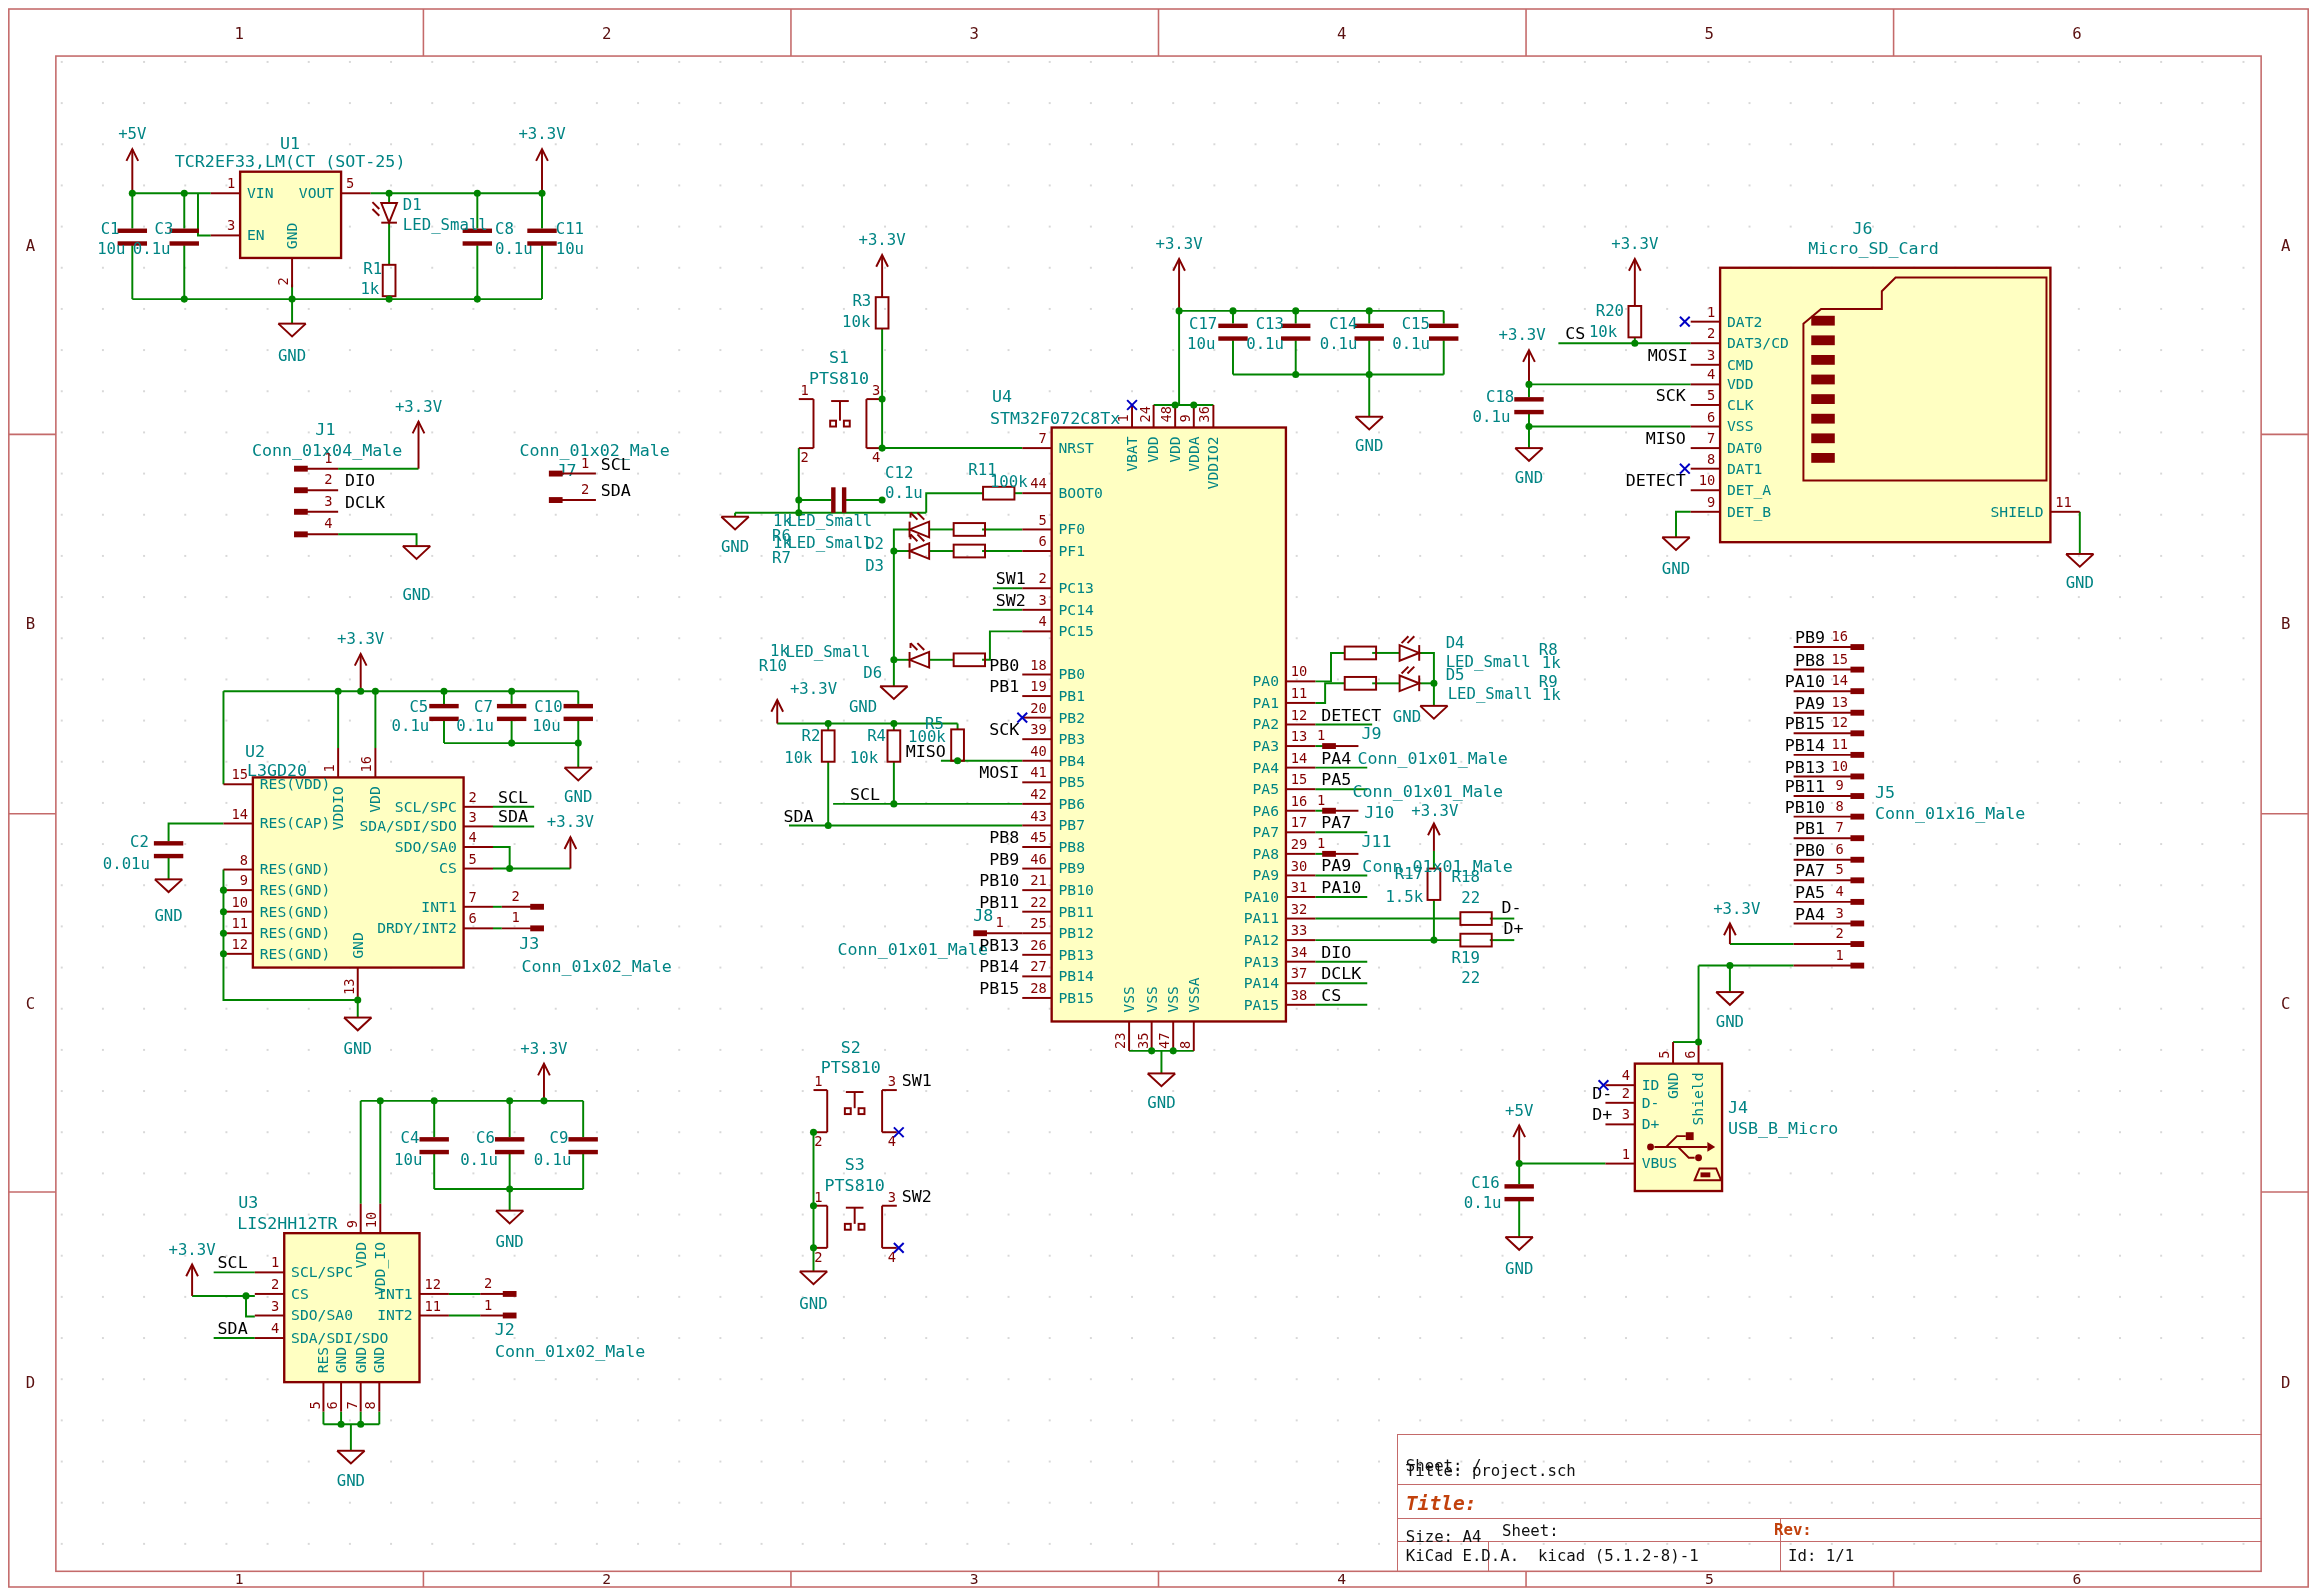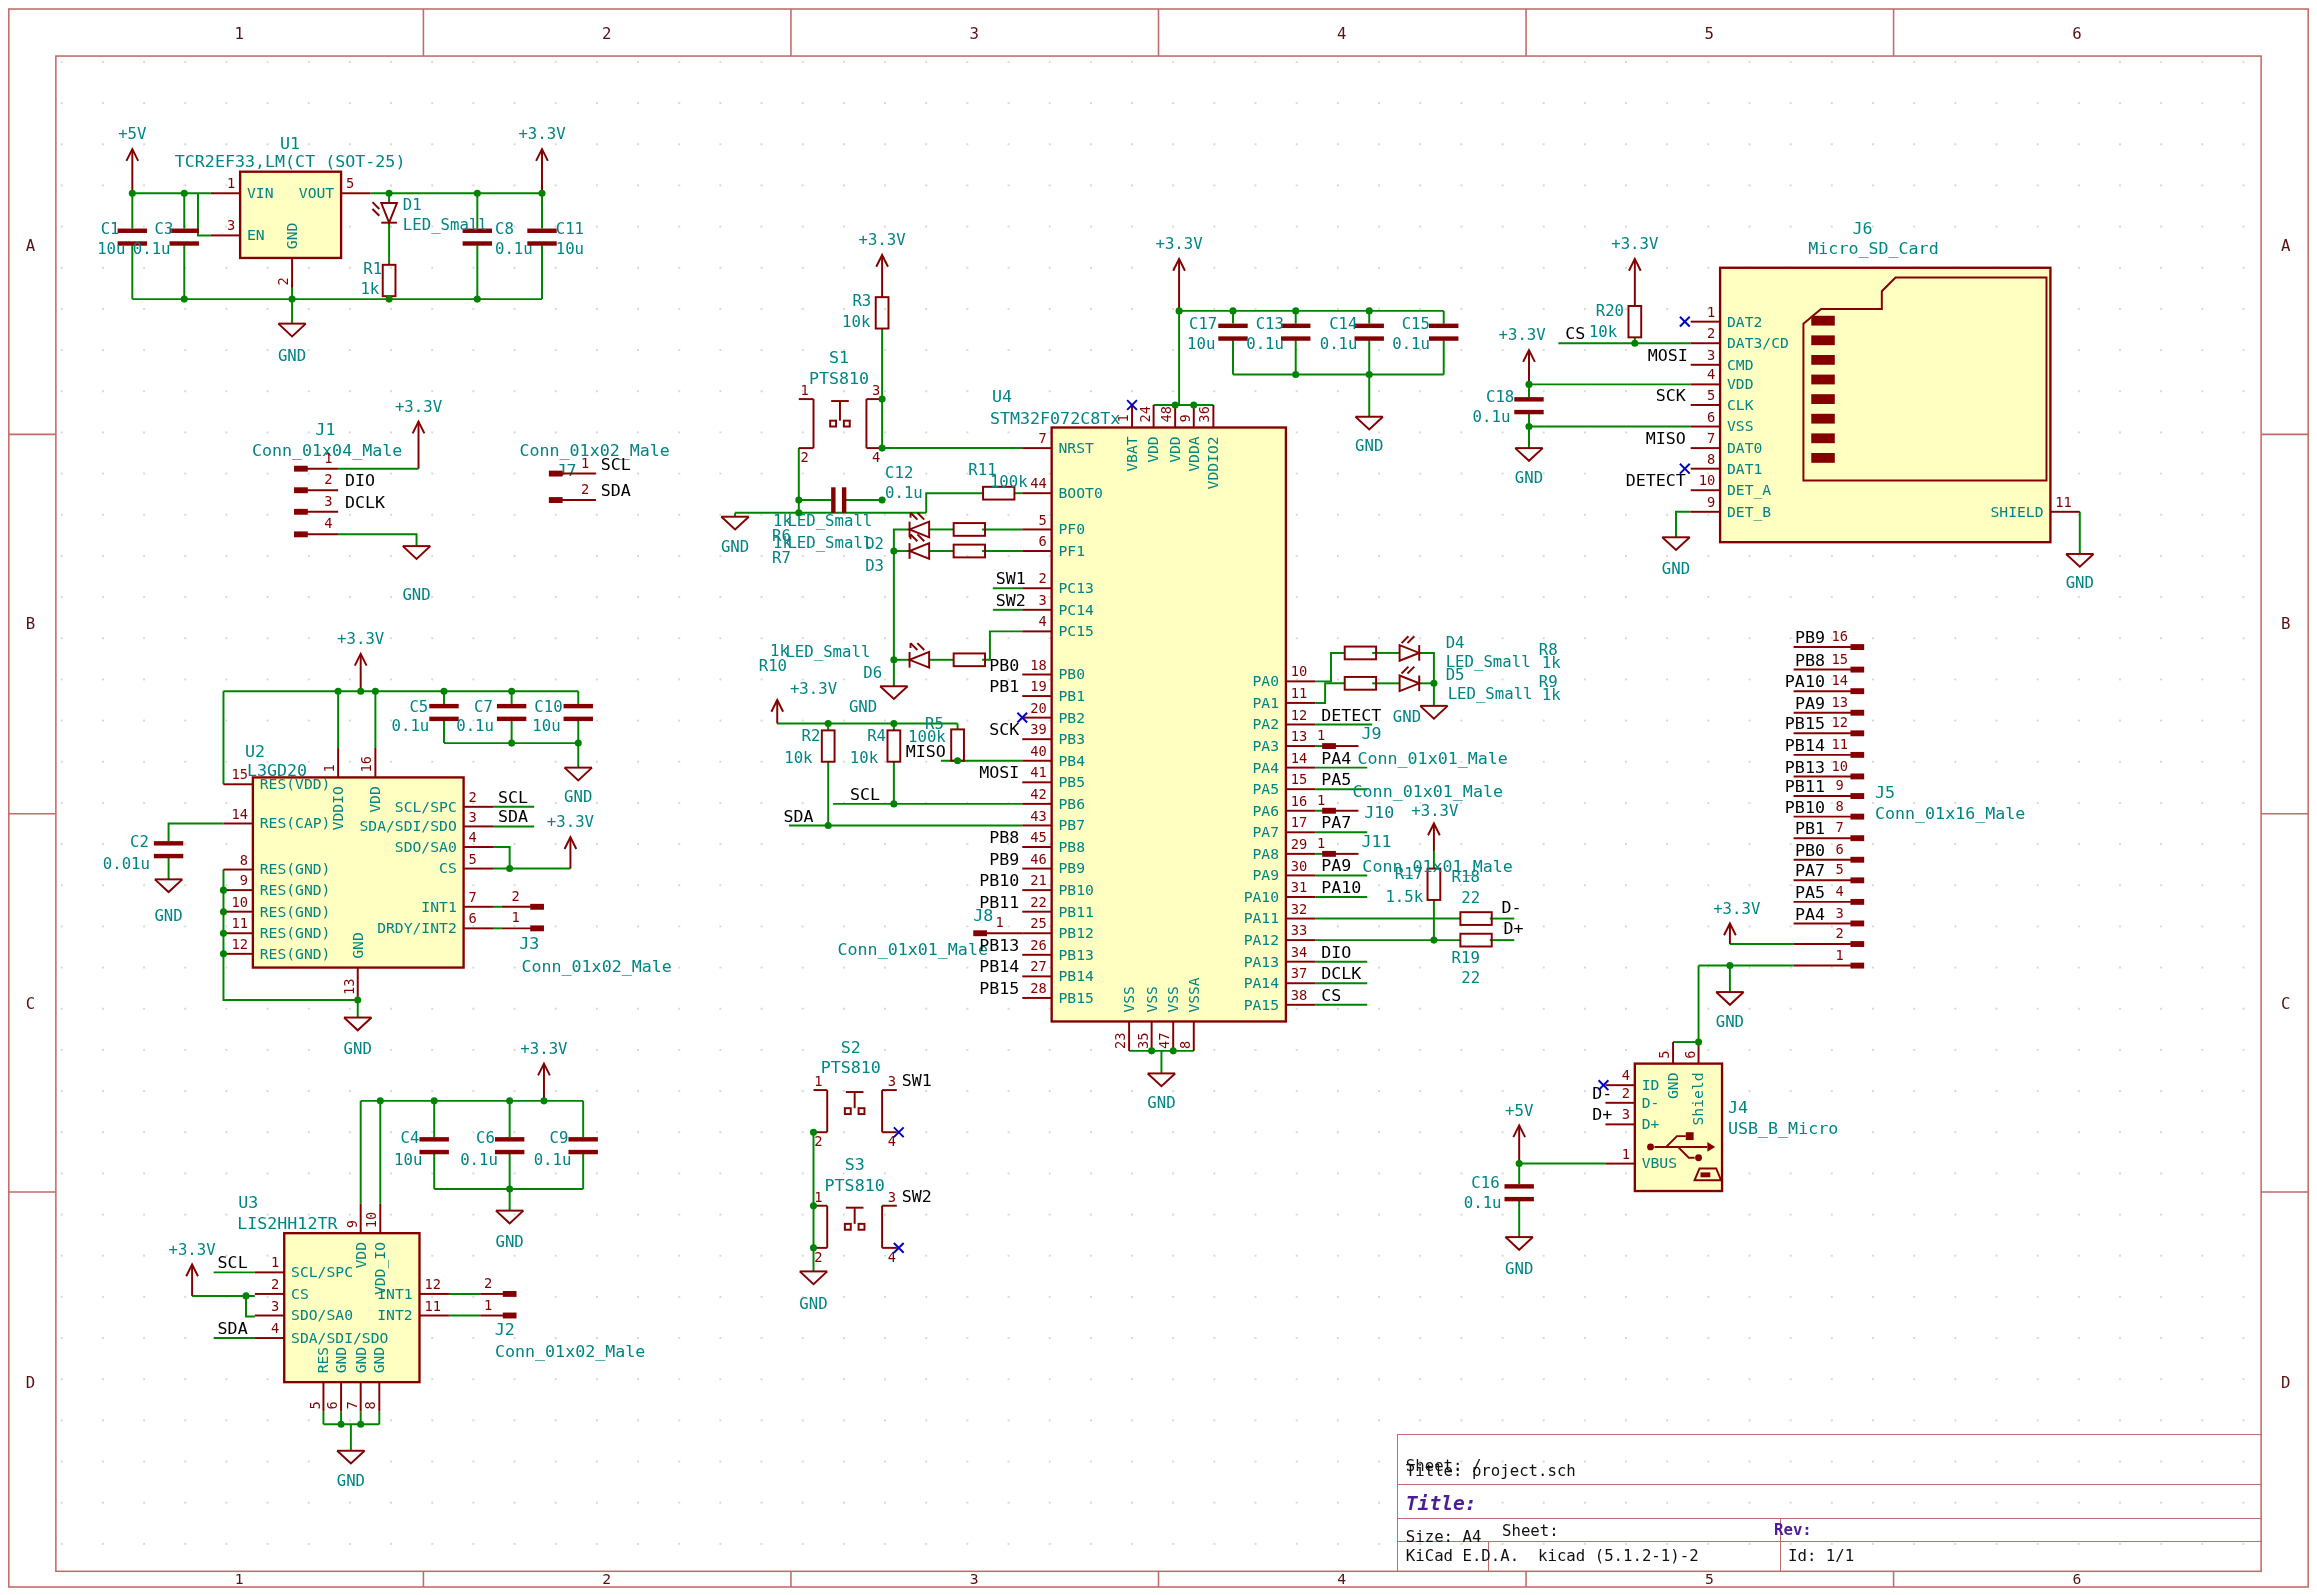--- a/index.html
+++ b/index.html
@@ -11,21 +11,21 @@
   .pin{stroke:#840000;stroke-width:2;fill:none}
   .body{fill:#FFFFC2;stroke:#840000;stroke-width:2.4}
   .sym{stroke:#840000;stroke-width:2;fill:none}
   .nc{stroke:#0000C4;stroke-width:2;fill:none}
   .brd{stroke:#c46a6a;stroke-width:1.6;fill:none}
   #titleblock{position:absolute;left:1397px;top:1434px;width:864px;height:137px;
       border-left:1.6px solid #c46a6a;border-top:1.6px solid #c46a6a;color:#101010;font-size:15.7px}
   #titleblock .hline{position:absolute;left:0;right:0;height:0;border-top:1.6px solid #c46a6a}
   #titleblock .vline{position:absolute;width:0;border-left:1.6px solid #c46a6a}
   #titleblock .t{position:absolute;white-space:pre}
-  .accent{color:#4c1d95;font-weight:bold}
+  .accent{color:#c2410c;font-weight:bold}
   .italic{font-style:italic;font-size:19.6px}
 </style>
 </head>
 <body>
 <div id="page">
 
 <svg id="schematic" width="2317" height="1596" viewBox="0 0 2364 1628">
   <defs>
     <pattern id="griddots" width="42" height="42" patternUnits="userSpaceOnUse">
       <circle cx="21" cy="21" r="1.1" fill="#cfcfcf"></circle>
@@ -1302,18 +1302,18 @@
   <div class="hline" style="top:83px"></div>
   <div class="hline" style="top:106px"></div>
   <div class="vline" style="left:90px;top:106px;height:31px"></div>
   <div class="vline" style="left:382px;top:83px;height:54px"></div>
   <div class="t" style="left:7.8px;top:21px">Sheet: /</div>
   <div class="t" style="left:7.8px;top:25.5px">Title: project.sch</div>
   <div class="t accent italic" style="left:7.8px;top:57px">Title:</div>
   <div class="t" style="left:7.8px;top:92px">Size: A4</div>
   <div class="t" style="left:104px;top:86px">Sheet:</div>
   <div class="t accent" style="left:376px;top:85px">Rev:</div>
-  <div class="t" style="left:7.8px;top:111px">KiCad E.D.A.  kicad (5.1.2-1)-2</div>
+  <div class="t" style="left:7.8px;top:111px">KiCad E.D.A.  kicad (5.1.2-8)-1</div>
   <div class="t" style="left:390px;top:111px">Id: 1/1</div>
 </div>
 
 </div>
 
 
 </body></html>

